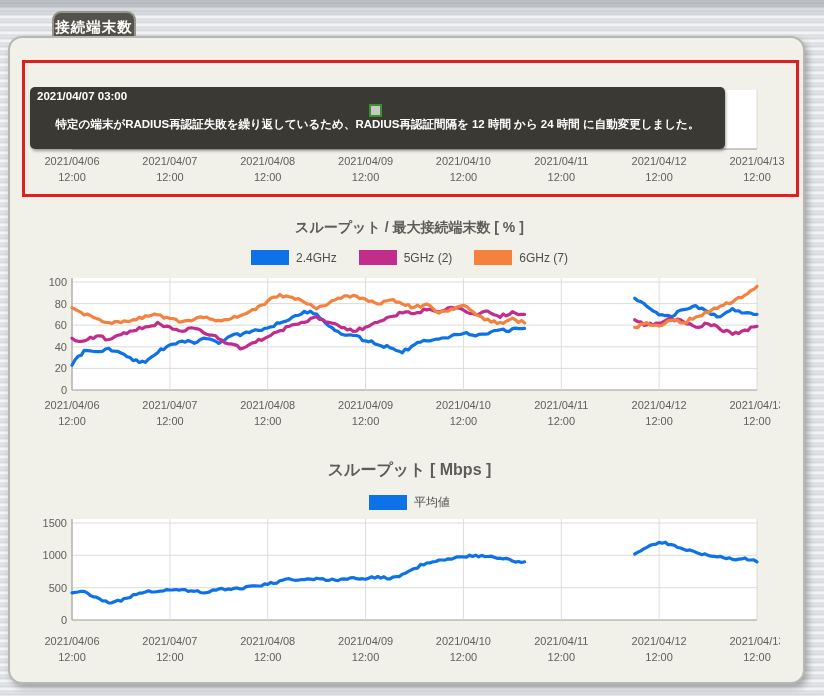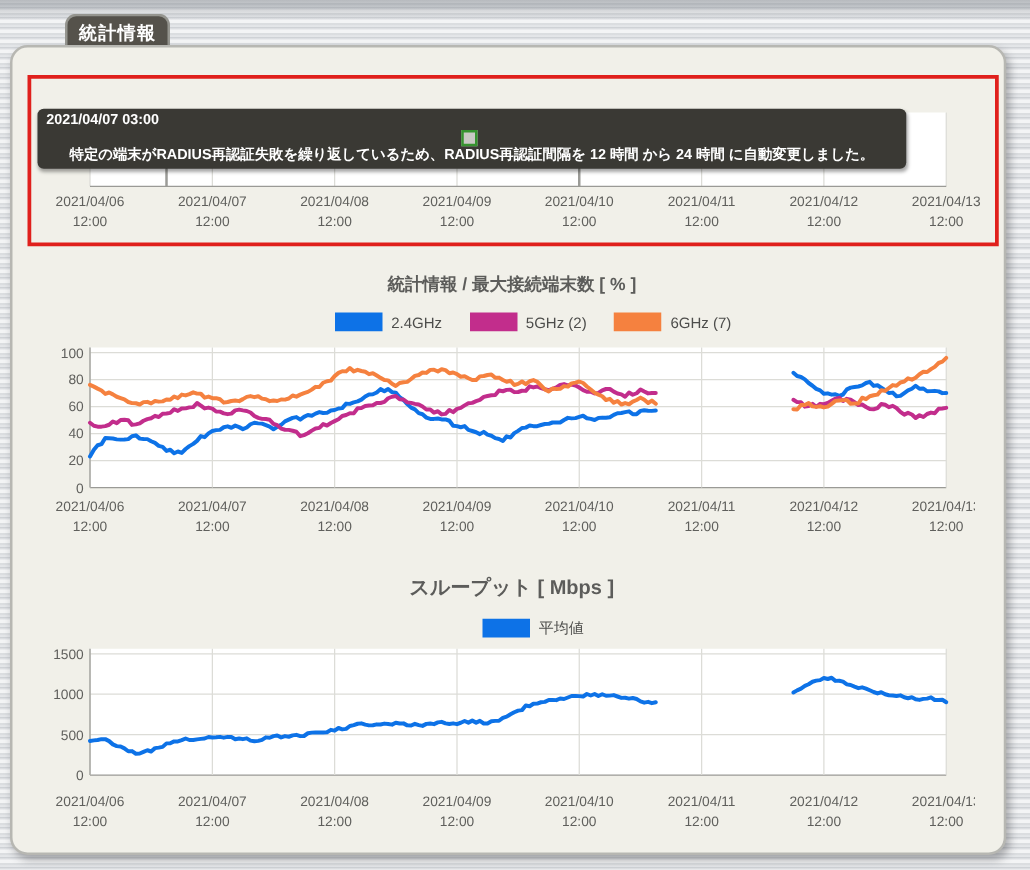--- a/index.html
+++ b/index.html
@@ -16,38 +16,38 @@
     border:2px solid #b7b7b2;border-radius:14px;box-sizing:border-box;
     box-shadow:3px 4px 7px rgba(40,40,45,.35);}
   .redbox{position:absolute;left:22px;top:60px;width:777px;height:137px;
     border:3px solid #e0201c;box-sizing:border-box;}
   .chart-title{position:absolute;left:22px;width:775px;text-align:center;font-weight:bold;color:#5c5c5a;}
   .t1{top:64px;font-size:13px;}
   .t2{top:219px;font-size:14px;}
   .t3{top:460px;font-size:16px;}
   .abs{position:absolute;}
   svg text{font-family:"Liberation Sans","DejaVu Sans",sans-serif;}
-  .legend{position:absolute;left:39px;width:775px;display:flex;justify-content:center;
+  .legend{position:absolute;left:22px;width:775px;display:flex;justify-content:center;
     align-items:center;gap:22px;}
   #legend2{top:250px;} #legend3{top:494px;}
   .legend-item{display:inline-flex;align-items:center;gap:7px;font-size:12px;color:#4d4d4b;cursor:pointer;}
   .swatch{display:inline-block;width:38px;height:15px;}
   .tooltip{position:absolute;left:30px;top:87px;width:695px;box-sizing:border-box;
-    background:#3a3934;border-radius:5px;padding:2px 7px 3px 7px;color:#fff;
+    background:#3a3934;border-radius:5px;padding:2px 7px 17px 7px;color:#fff;
     font-size:11.5px;font-weight:bold;line-height:15px;white-space:nowrap;
     box-shadow:1px 2px 3px rgba(0,0,0,.35);z-index:5;}
   .tt-msg-row{display:flex;align-items:center;flex-direction:column;}
   .tt-icon{display:inline-block;width:9px;height:9px;background:#c9c9c4;
     border:2px solid #36932f;margin-right:5px;flex:none;}
 </style>
 </head>
 <body>
 
 <div class="screen">
-  <div class="tab">統計情報</div>
+  <div class="tab">接続端末数</div>
   <div class="panel"></div>
 
   <div class="redbox"></div>
   <svg id="chart1" class="abs" style="left:25px;top:84px;" width="768" height="105" viewBox="0 0 768 105">
       <rect x="47" y="6" width="685" height="59" fill="#fff"></rect>
       <line x1="47" y1="6" x2="47" y2="65" stroke="#dcdcd7" stroke-width="1"></line>
       <text x="47" y="81" text-anchor="middle" fill="#5f5f5c" font-size="11">2021/04/06</text>
       <text x="47" y="97" text-anchor="middle" fill="#5f5f5c" font-size="11">12:00</text>
       <line x1="144.9" y1="6" x2="144.9" y2="65" stroke="#dcdcd7" stroke-width="1"></line>
       <text x="144.9" y="81" text-anchor="middle" fill="#5f5f5c" font-size="11">2021/04/07</text>
@@ -83,21 +83,21 @@
       </g>
     </svg>
   <div class="tooltip">
     <div class="tt-date">2021/04/07 03:00</div>
     <div class="tt-msg-row">
       <span class="tt-icon"></span>
       <span>特定の端末がRADIUS再認証失敗を繰り返しているため、RADIUS再認証間隔を 12 時間 から 24 時間 に自動変更しました。</span>
     </div>
   </div>
 
-  <div class="chart-title t2">統計情報 / 最大接続端末数 [ % ]</div>
+  <div class="chart-title t2">スループット / 最大接続端末数 [ % ]</div>
   <div class="legend" id="legend2">
       <span class="legend-item">
         <span class="swatch" style="background: rgb(13, 114, 231);"></span>
         <span>2.4GHz</span>
       </span>
       <span class="legend-item">
         <span class="swatch" style="background: rgb(194, 45, 140);"></span>
         <span>5GHz (2)</span>
       </span>
       <span class="legend-item">

